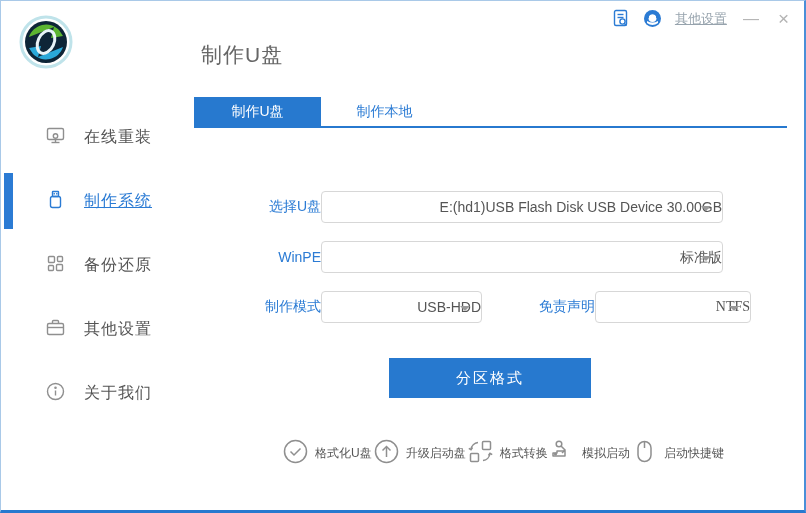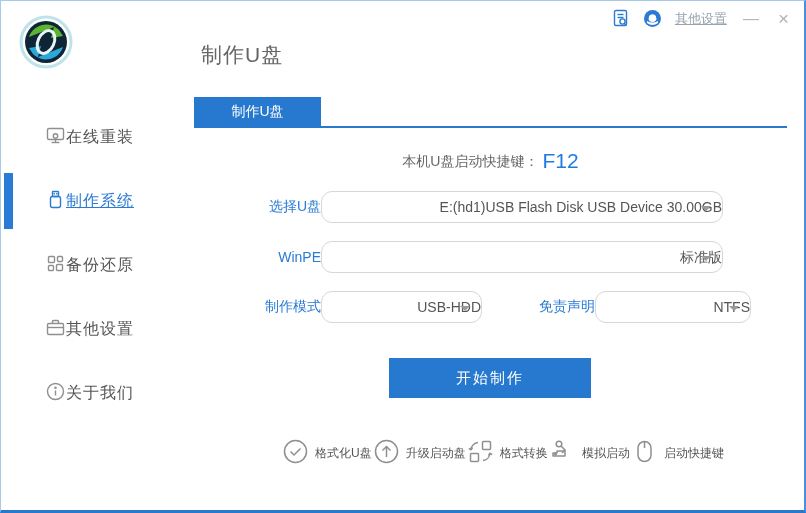--- a/index.html
+++ b/index.html
@@ -15,42 +15,42 @@
   .disclaimer { font-size:13px; color:#97a3ad; text-decoration:underline; cursor:pointer; }
   .win-ctrl { font-size:16px; color:#b4b4b4; cursor:pointer; line-height:1; padding:0 3px; }
   .win-ctrl.close { font-size:19px; }
   
   .logo-wrap { position:absolute; top:14px; left:18px; display:flex; align-items:center; gap:8px; }
   .logo-text .cn { font-size:27px; font-weight:bold; color:#2b7bd4; letter-spacing:3px; line-height:1.05; }
   .logo-text .dom { font-size:9px; color:#2b7bd4; letter-spacing:1.6px; }
   .page-title { position:absolute; top:40px; left:200px; font-size:21px; color:#666; letter-spacing:1px; }
   
   .sidebar { position:absolute; top:104px; left:0; width:187px; }
-  .side-item { position:relative; height:64px; display:flex; align-items:center; padding-left:44px; cursor:pointer; }
+  .side-item { position:relative; height:64px; display:flex; align-items:center; padding-left:44px; gap:18px; cursor:pointer; }
   .side-item .lbl { font-size:16px; color:#555; letter-spacing:1px; }
   .side-item svg { stroke:#8f8f8f; }
   .side-item.active svg { stroke:#2b7bd4; }
   .side-item.active .lbl { color:#2b7bd4;text-decoration:underline; }
   .side-item.active::before { content:""; position:absolute; left:3px; top:4px; width:9px; height:56px; background:#2b7bd4; }
   
   .main { position:absolute; top:96px; left:193px; width:593px; height:400px; }
   .tabs { position:absolute; top:0; left:0; width:593px; height:31px; display:flex; border-bottom:2px solid #2779cf; }
   .tab { width:127px; height:29px; text-align:center; line-height:29px; font-size:14px; color:#2b7bd4; cursor:pointer; }
   .tab.active { background:#2779cf; color:#fff; }
   .hotkey { position:absolute; top:52px; left:0; width:593px; text-align:center; font-size:14px; color:#666; }
   .hotkey b { font-size:21px; color:#1e7ce0; font-weight:normal; margin-left:4px; vertical-align:-2px; }
   .form-row { position:absolute; left:0; width:593px; height:32px; display:flex; align-items:center;text-align:right; }
   .row-1 { top:94px; } .row-2 { top:144px; } .row-3 { top:194px; }
   .flabel { display:inline-block; margin-left:57px; width:70px; font-size:14px; color:#2b7bd4; }
   .flabel.second { margin-left:45px; width:68px; }
-  .dropdown { position:relative; height:32px; background:#fff; border:1px solid #d7d7d7; border-radius:11px;
+  .dropdown { position:relative; height:32px; background:#fff; border:1px solid #d7d7d7; border-radius:4px;
               font-size:14px; color:#555; line-height:30px; padding-left:10px; cursor:pointer; }
   .dd-wide { width:402px; }
   .dd-mode { width:161px; }
-  .dd-part { width:156px; }
+  .dd-part { width:156px;font-family:Liberation Serif, serif; }
   .caret { position:absolute; right:11px; top:14px; width:0; height:0;
            border-left:5px solid transparent; border-right:5px solid transparent; border-top:5px solid #9a9a9a; }
   .start-btn { position:absolute; top:261px; left:195px; width:202px; height:40px; background:#2779cf; color:#fff;
                font-size:15px; letter-spacing:2px; border:none; cursor:pointer; font-family:inherit; }
   
   .utilities { position:absolute; top:341px; left:88px; width:442px; display:flex; justify-content:space-between; }
   .util { display:flex; align-items:center; gap:6px; cursor:pointer; }
   .util svg { stroke:#8f8f8f; }
   .util .lbl { font-size:12px; color:#555; white-space:nowrap; }
 </style>
@@ -148,25 +148,23 @@
         </svg>
       </span>
       <span class="lbl">关于我们</span>
     </div>
   </div>
 
   <div class="main">
 
     <div class="tabs">
       <div class="tab active">制作U盘</div>
-    </div>
-
-    <div class="hotkey">
-      <span>本机U盘启动快捷键：</span><b>F12</b>
-    </div>
+      <div class="tab">制作本地</div>
+    </div>
+
 
     <div class="form-row row-1">
       <span class="flabel">选择U盘</span>
       <div class="dropdown dd-wide">
         <span>E:(hd1)USB Flash Disk USB Device 30.00GB</span>
         <i class="caret"></i>
       </div>
     </div>
 
     <div class="form-row row-2">
@@ -183,21 +181,21 @@
         <span>USB-HDD</span>
         <i class="caret"></i>
       </div>
       <span class="flabel second">免责声明</span>
       <div class="dropdown dd-part">
         <span>NTFS</span>
         <i class="caret"></i>
       </div>
     </div>
 
-    <button class="start-btn">开始制作</button>
+    <button class="start-btn">分区格式</button>
 
     <div class="utilities">
       <div class="util">
         <span>
           <svg width="27" height="27" viewBox="0 0 27 27" fill="none" stroke-width="1.5">
             <circle cx="13.5" cy="13.5" r="11"></circle>
             <path d="M8.5 13.5 l3.5 3.5 l6.5 -6.5"></path>
           </svg>
         </span>
         <span class="lbl">格式化U盘</span>

